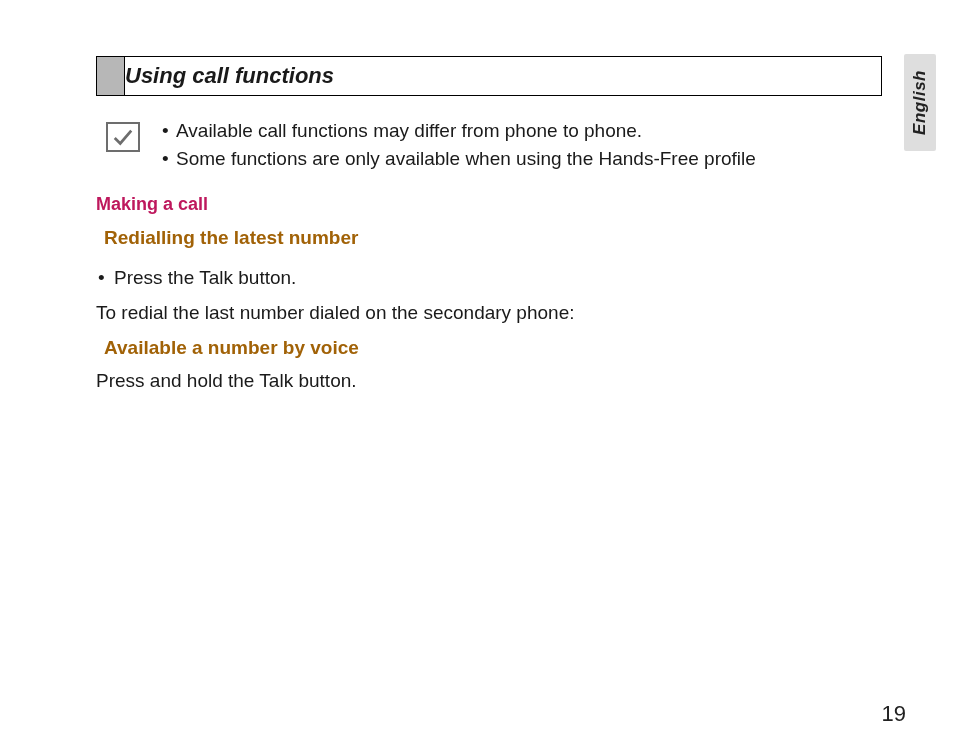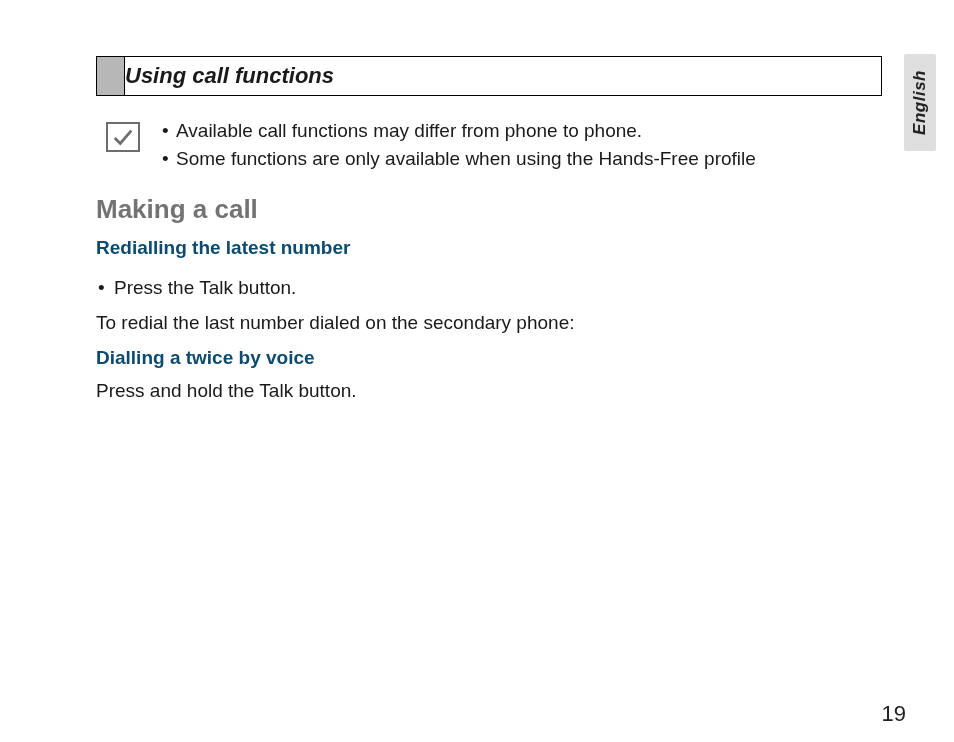--- a/index.html
+++ b/index.html
@@ -8,22 +8,22 @@
   .section-header { display: flex; align-items: stretch; border: 1.5px solid #000; margin-bottom: 24px; }
   .section-header-block { width: 28px; background: #b7b7b7; border-right: 1.5px solid #000; }
   .section-header-title { font-weight: 700; font-size: 22px; padding: 6px 0; font-style: italic; }
   .note-row { display: flex; align-items: flex-start; margin: 10px 0 18px 10px; }
   .note-icon { width: 34px; height: 30px; border: 2px solid #6d6d6d; display: flex; align-items: center; justify-content: center; color: #6d6d6d; flex-shrink: 0; margin-top: 2px; }
   .note-icon svg { width: 26px; height: 22px; stroke: #6d6d6d; stroke-width: 3; fill: none; }
   .note-list { list-style: none; margin-left: 22px; font-size: 19px; }
   .note-list li { margin-bottom: 6px; position: relative; padding-left: 14px; }
   .note-list li::before { content: "•"; position: absolute; left: 0; top: 0; }
   .note-text { margin-left: 18px; font-size: 19px; line-height: 1.4; }
-  .h2 { font-size: 26px; font-weight: 700; color: #737373; margin: 18px 0 12px 0; }
-  .h3 { font-size: 19px; font-weight: 700; color: #0c4a6e; margin: 10px 0 8px 0; }
+  .h2 { font-size: 18px; font-weight: 700; color: #be185d; margin: 18px 0 12px 0; }
+  .h3 { font-size: 19px; font-weight: 700; color: #a16207; margin: 10px 0 8px 8px; }
   .body-text { font-size: 19px; margin: 8px 0; line-height: 1.45; }
   .bullet-list { list-style: none; margin: 18px 0 10px 0; }
   .bullet-list li { position: relative; padding-left: 18px; font-size: 19px; margin-bottom: 6px; }
   .bullet-list li::before { content: "•"; position: absolute; left: 2px; top: 0; }
   .language-tab { position: absolute; right: 18px; top: 54px; background: #dedede; padding: 16px 6px 16px 6px; font-style: italic; font-weight: 700; font-size: 17px; writing-mode: vertical-rl; transform: rotate(180deg); border-radius: 2px; color: #222; letter-spacing: 0.5px; }
   .page-number { position: absolute; right: 48px; bottom: 15px; font-size: 22px; color: #222; }
 </style>
 </head>
 <body>
 
@@ -52,17 +52,17 @@
 
   <div class="h3">Redialling the latest number</div>
 
   <ul class="bullet-list">
     <li>Press the Talk button.</li>
   </ul>
 
   <p class="body-text">To redial the last number dialed on the secondary phone:</p>
 
 
-  <div class="h3">Dialling a twice by voice</div>
+  <div class="h3">Available a number by voice</div>
   <p class="body-text">Press and hold the Talk button.</p>
 
   <div class="page-number">19</div>
 </div>
 
 </body></html>

